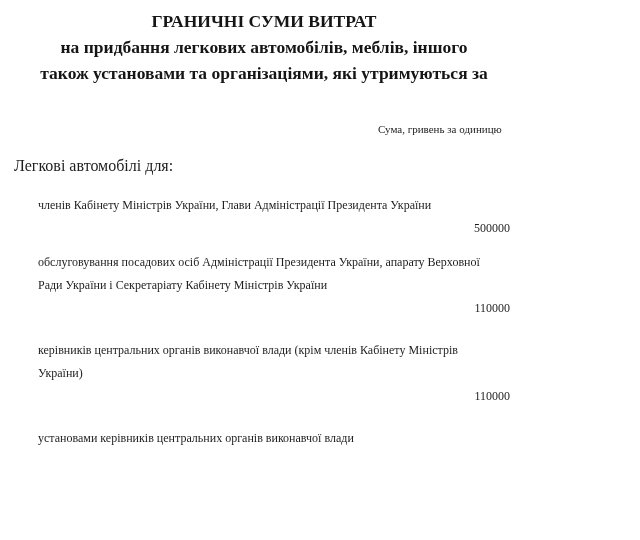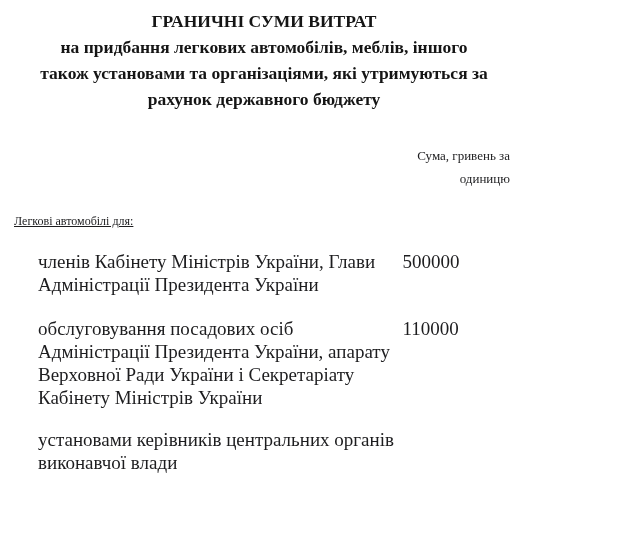--- a/index.html
+++ b/index.html
@@ -20,74 +20,77 @@
     padding-top: 8px;
     text-align: center;
     font-weight: 700;
     font-size: 17.5px;
     line-height: 26px;
     color: #151515;
   }
   .amount-header {
     width: 132px;
     margin: 32px 18px 0 auto;
-    text-align: right;
-    font-size: 13px;
+    text-align: left;
+    font-size: 11px;
     line-height: 23px;
   }
   .section-label {
-    margin: 20px 0 0 14px;
-    font-size: 12px;
+    margin: 13px 0 0 14px;
+    font-size: 16px;
     line-height: 23px;
-    text-decoration: underline;
   }
   .row {
     display: flex;
     align-items: flex-start;
-    font-size: 19px;
+    font-size: 12px;
     line-height: 23px;
+    flex-direction: column;
   }
   .row-1 { margin-top: 17px; }
-  .row-2 { margin-top: 21px; }
+  .row-2 { margin-top: 11px; }
   .row-3 { margin-top: 19px; }
   .row-4 { margin-top: 19px; }
   .row-label {
     margin-left: 38px;
     width: 448px;
   }
   .row-amount {
     width: 132px;
     margin-left: auto;
     margin-right: 18px;
-    text-align: left;
+    text-align: right;
   }
 </style>
 </head>
 <body>
 
 <div class="page">
 
   <div class="title-block">
     <div>ГРАНИЧНІ СУМИ ВИТРАТ</div>
     <div>на придбання легкових автомобілів, меблів, іншого</div>
     <div>також установами та організаціями, які утримуються за</div>
-    <div>рахунок державного бюджету</div>
   </div>
 
   <div class="amount-header">Сума, гривень за одиницю</div>
 
   <div class="section-label">Легкові автомобілі для:</div>
 
   <div>
     <div class="row row-1">
       <div class="row-label">членів Кабінету Міністрів України, Глави Адміністрації Президента України</div>
       <div class="row-amount">500000</div>
     </div>
     <div class="row row-2">
       <div class="row-label">обслуговування посадових осіб Адміністрації Президента України, апарату Верховної Ради України і Секретаріату Кабінету Міністрів України</div>
       <div class="row-amount">110000</div>
     </div>
+    <div class="row row-3">
+      <div class="row-label">керівників центральних органів виконавчої влади (крім членів Кабінету Міністрів України)</div>
+      <div class="row-amount">110000</div>
+    </div>
     <div class="row row-4">
       <div class="row-label">установами керівників центральних органів виконавчої влади</div>
     </div>
   </div>
 
 </div>
 
 </body></html>

